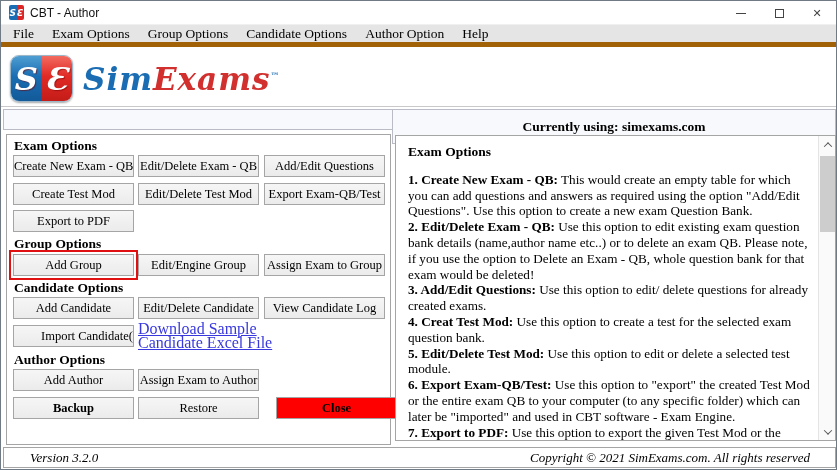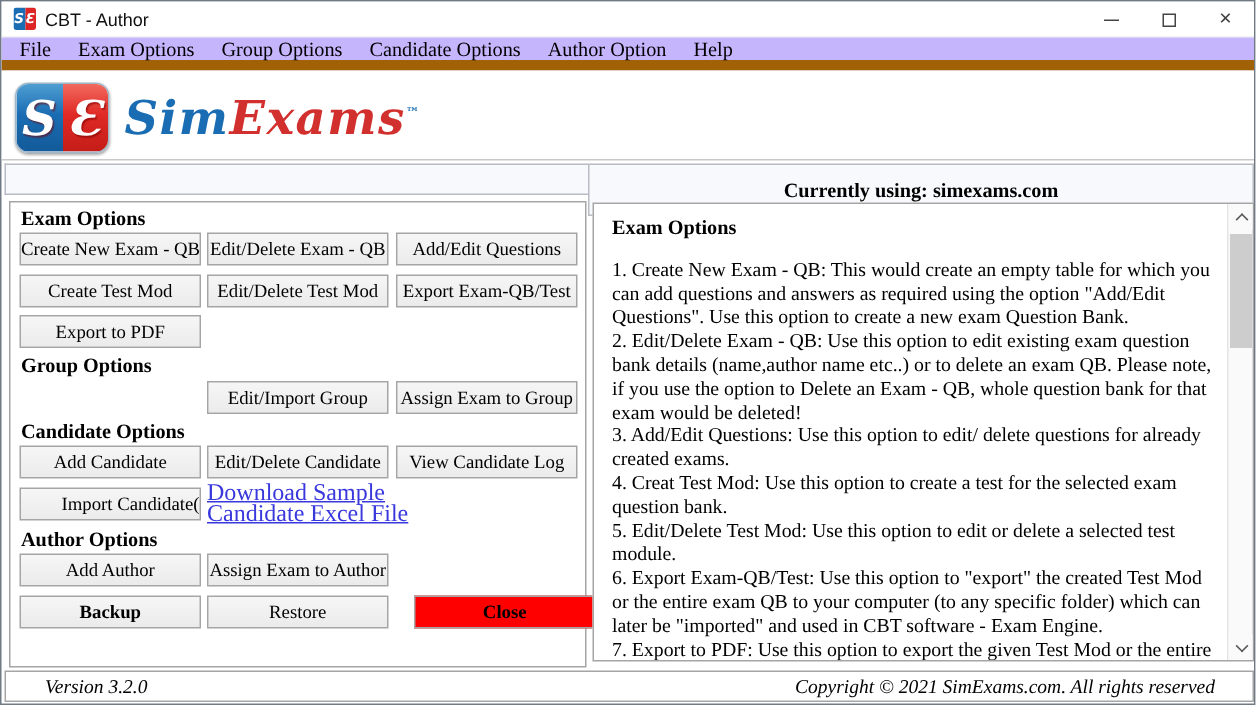--- a/index.html
+++ b/index.html
@@ -21,22 +21,22 @@
   .app-icon .blue { background:#1a6db3; }
   .app-icon .red  { background:#dd2525; }
   .titlebar .title { font-size:12px; color:#111; }
   .win-controls { position:absolute; right:0; top:0; height:24px; display:flex; }
   .win-btn { width:38px; height:24px; display:flex; align-items:center; justify-content:center; }
   .min-glyph { width:10px; height:1px; background:#444; display:block; }
   .max-glyph { width:9px; height:9px; border:1px solid #444; display:block; }
   .close-glyph-text { font-size:11px; color:#444; line-height:1; }
   
   .menubar {
-    position:absolute; left:0; top:24px; width:100%; height:22px; background:#c4b5fd;
-    display:flex; align-items:center; font-size:13.5px; border-bottom:7px solid #a16207;
+    position:absolute; left:0; top:24px; width:100%; height:22px; background:#e5e5e5;
+    display:flex; align-items:center; font-size:13.5px; border-bottom:5px solid #a16207;
   }
   .menu-item { padding:2px 9px; cursor:default; }
   .menu-item:first-child { margin-left:3px; }
   
   .logo-area { position:absolute; left:0; top:46px; width:100%; height:60px; background:#fff;
     border-bottom:1px solid #c9c9c9; }
   .logo-badge {
     position:absolute; left:9px; top:8px; width:63px; height:47px; border-radius:9px; overflow:hidden;
     display:flex; box-shadow:inset 0 10px 12px rgba(255,255,255,.45), 0 1px 2px rgba(0,0,0,.35);
     border:1px solid #9db6c8;
@@ -70,21 +70,21 @@
   .btn.highlighted { outline:2px solid #e01010; outline-offset:2px; }
   .btn.close-red { background:#fe0000; font-weight:bold; }
   .dl-link { position:absolute; left:131px; font-size:16px; line-height:14px; color:#3838dd;
     text-decoration:underline; cursor:pointer; white-space:nowrap; }
   
   .right-panel { position:absolute; left:394px; top:134px; width:441px; height:306px;
     background:#fff; border:1px solid #a5a5a5; overflow:hidden; }
   .rp-content { position:absolute; left:0; top:0; right:17px; bottom:0; padding:8px 6px 4px 12px;
     font-size:13.2px; line-height:15.8px; overflow:hidden; }
   .rp-heading { font-weight:bold; font-size:13.5px; margin-bottom:12px; }
-  .rp-item b { font-weight:normal;text-align:center; }
+  .rp-item b { font-weight:bold;text-align:center; }
   
   .scrollbar { position:absolute; top:0; right:0; width:17px; height:100%; background:#fafafa;
     border-left:1px solid #e4e4e4; }
   .sb-btn { position:absolute; left:0; width:17px; height:17px; background:#fafafa;
     display:flex; align-items:center; justify-content:center; }
   .sb-up { top:0; } .sb-down { bottom:0; }
   .chev { width:6px; height:6px; border-left:1.4px solid #555; border-top:1.4px solid #555; }
   .chev-up { transform:rotate(45deg) translate(1px,1px); }
   .chev-down { transform:rotate(225deg) translate(1px,1px); }
   .sb-thumb { position:absolute; left:1px; top:20px; width:15px; height:76px; background:#cdcdcd; }
@@ -149,21 +149,22 @@
     <div class="sec-heading" style="top:3px;">Exam Options</div>
     <button class="btn c1" style="top:20px;">Create New Exam - QB</button>
     <button class="btn c2" style="top:20px;">Edit/Delete Exam - QB</button>
     <button class="btn c3" style="top:20px;">Add/Edit Questions</button>
     <button class="btn c1" style="top:48px;">Create Test Mod</button>
     <button class="btn c2" style="top:48px;">Edit/Delete Test Mod</button>
     <button class="btn c3" style="top:48px;">Export Exam-QB/Test</button>
     <button class="btn c1" style="top:75px;">Export to PDF</button>
 
     <div class="sec-heading" style="top:101px;">Group Options</div>
-    <button class="btn c2" style="top:119px;">Edit/Import Group</button>
+    <button class="btn c1 highlighted" style="top:119px;">Add Group</button>
+    <button class="btn c2" style="top:119px;">Edit/Engine Group</button>
     <button class="btn c3" style="top:119px;">Assign Exam to Group</button>
 
     <div class="sec-heading" style="top:145px;">Candidate Options</div>
     <button class="btn c1" style="top:162px;">Add Candidate</button>
     <button class="btn c2" style="top:162px;">Edit/Delete Candidate</button>
     <button class="btn c3" style="top:162px;">View Candidate Log</button>
     <button class="btn c1" style="top:190px;padding-left:27px;">Import Candidate(s)</button>
     <div class="dl-link" style="top:187px;">
       <span>Download Sample</span><br>
       <span>Candidate Excel File</span>

